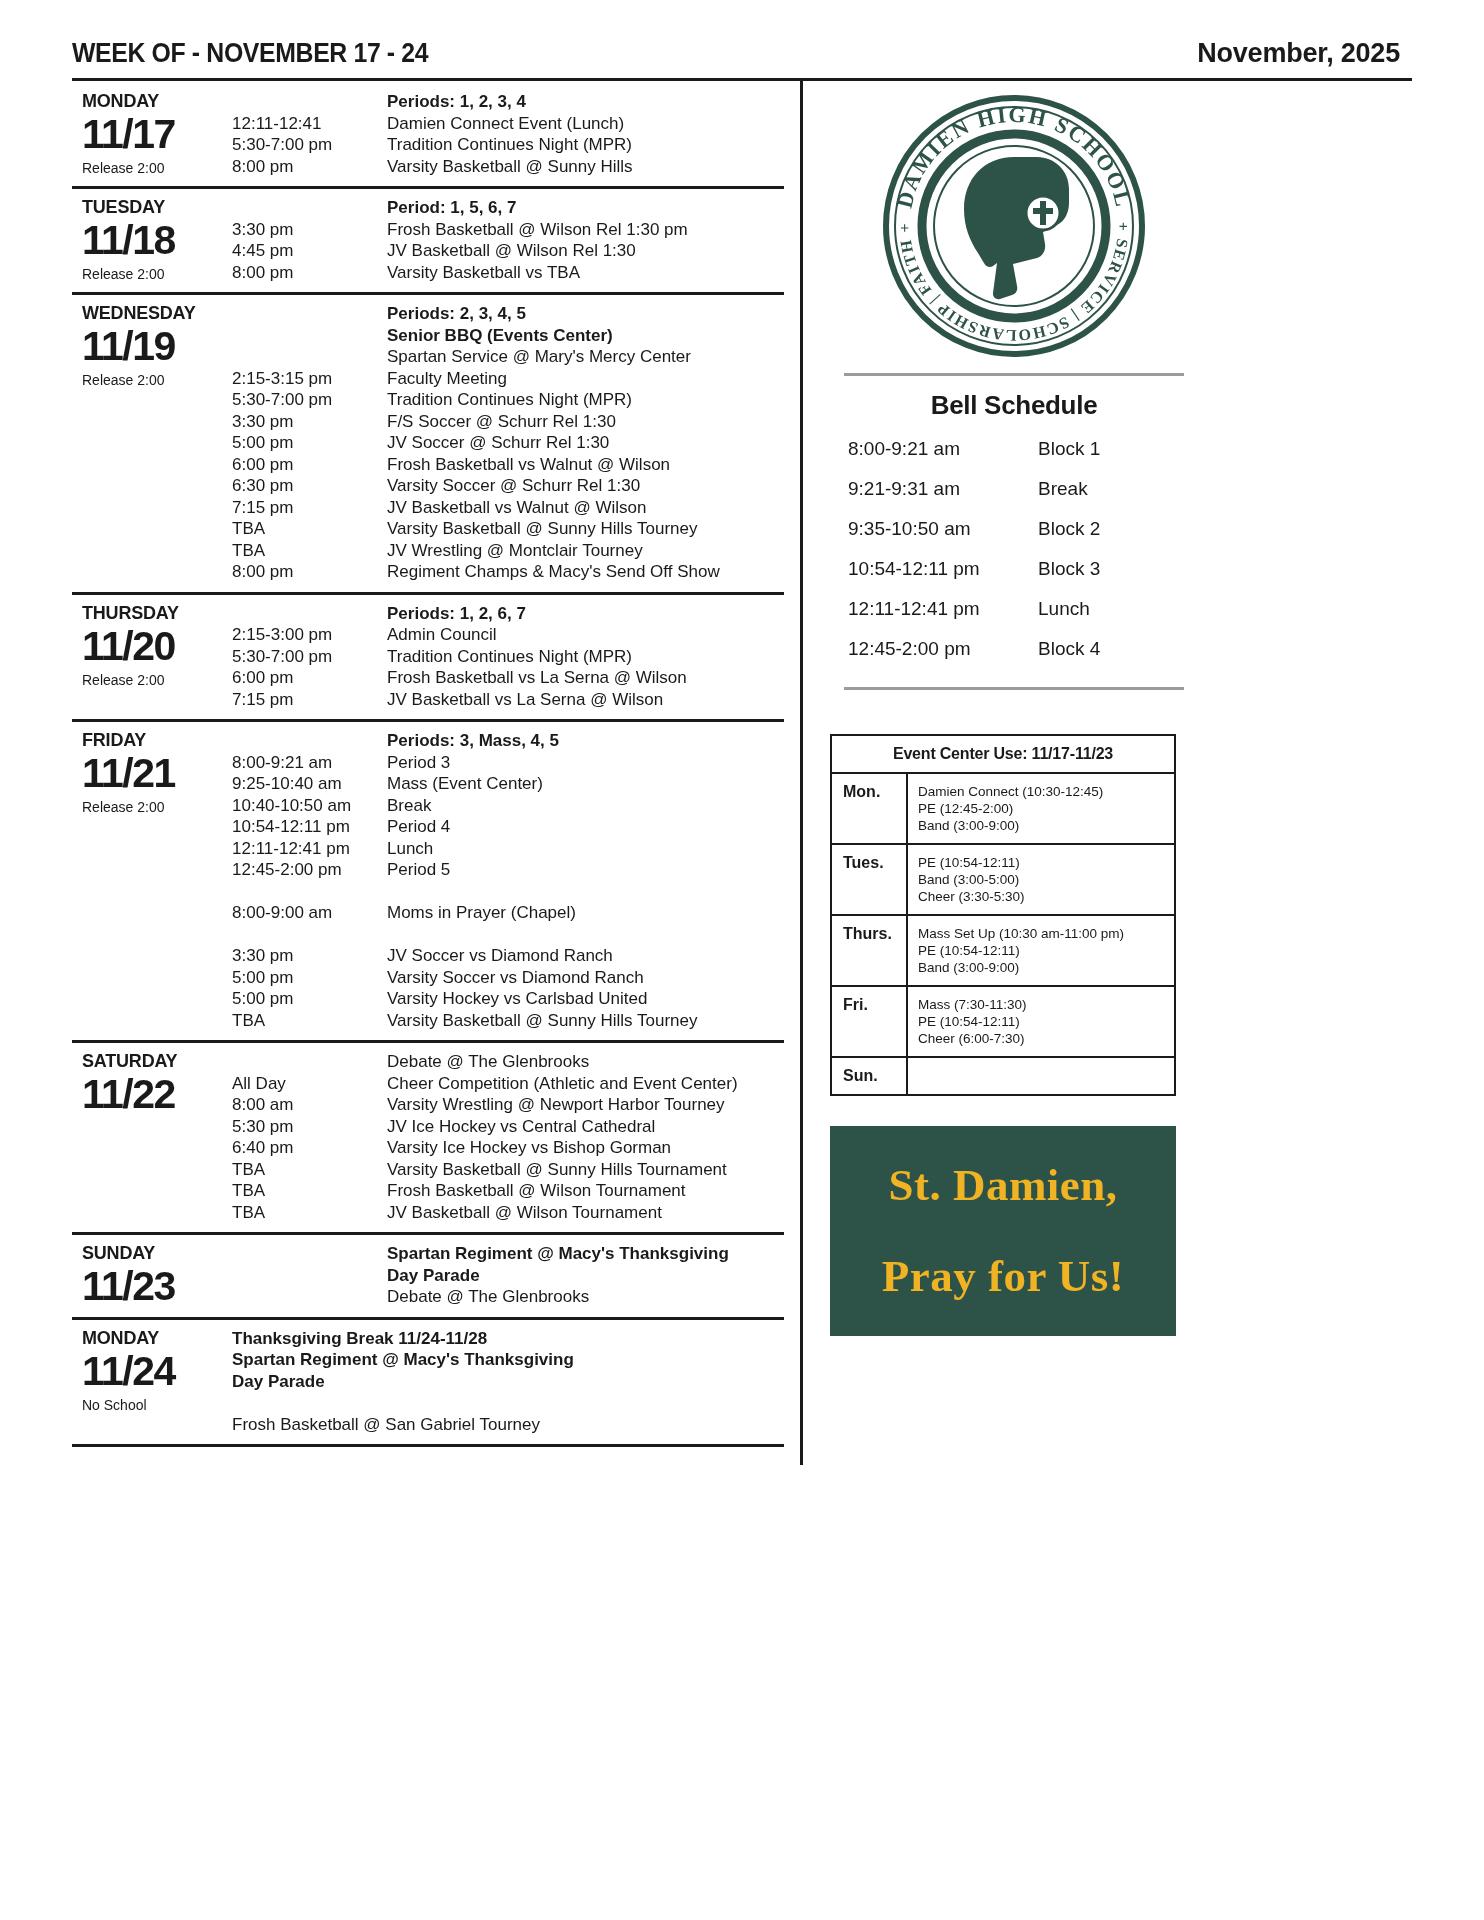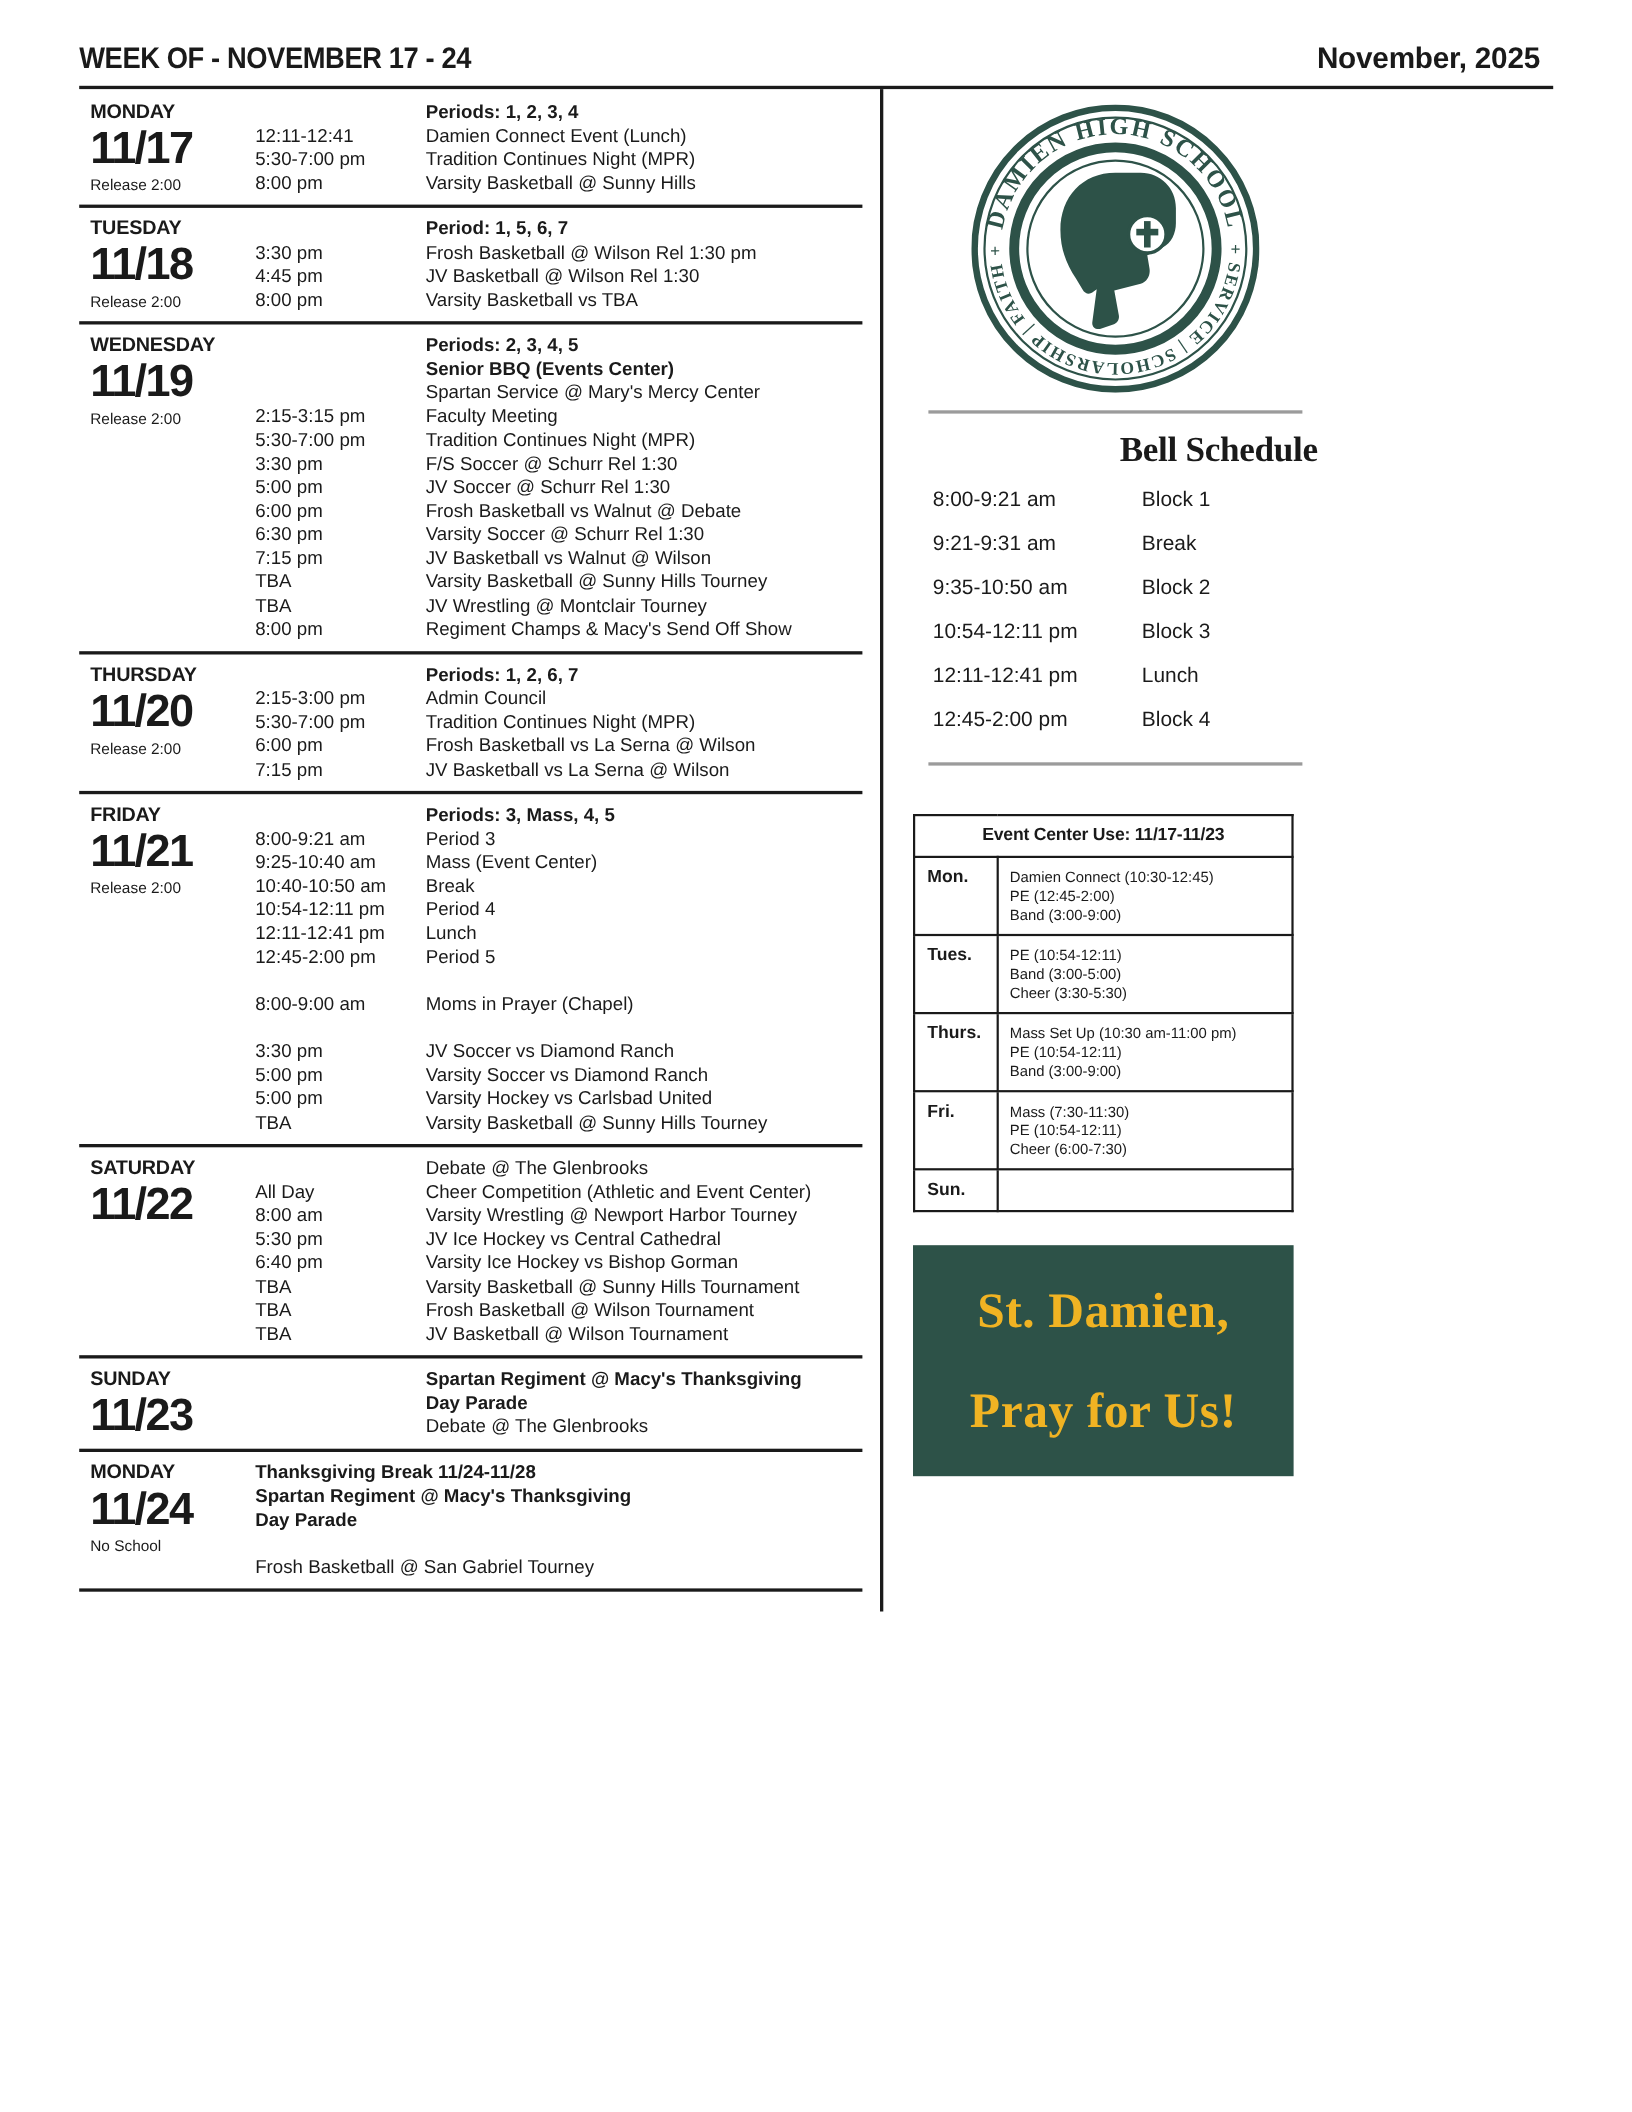--- a/index.html
+++ b/index.html
@@ -80,22 +80,22 @@
   
   .logo-wrap {
     display: flex; justify-content: center;
     padding-top: 14px; padding-bottom: 10px;
   }
   .logo { width: 262px; height: 262px; }
 
   .hr-gray { border-top: 3px solid #9b9b9b; margin: 6px 14px 0 14px; }
 
   .bell-title {
-    text-align: right; font-size: 32px; font-weight: 700;
-    padding: 14px 0 8px 0; letter-spacing: -0.3px; font-family: Liberation Serif, serif;
+    text-align: center; font-size: 26px; font-weight: 700;
+    padding: 14px 0 8px 0; letter-spacing: -0.3px;
   }
   .bell-row {
     display: flex; font-size: 19px; padding: 9px 0 9px 18px;
   }
   .bell-time { width: 190px; flex: 0 0 190px; }
   .bell-label { flex: 1; }
 
   .hr-gray2 { border-top: 3px solid #9b9b9b; margin: 18px 14px 0 14px; }
 
   
@@ -215,21 +215,21 @@
             <div>8:00 pm</div>
           </div>
           <div class="day-events">
             <div class="b">Periods: 2, 3, 4, 5</div>
             <div class="b">Senior BBQ (Events Center)</div>
             <div>Spartan Service @ Mary's Mercy Center</div>
             <div>Faculty Meeting</div>
             <div>Tradition Continues Night (MPR)</div>
             <div>F/S Soccer @ Schurr Rel 1:30</div>
             <div>JV Soccer @ Schurr Rel 1:30</div>
-            <div>Frosh Basketball vs Walnut @ Debate</div>
+            <div>Frosh Basketball vs Walnut @ Wilson</div>
             <div>Varsity Soccer @ Schurr Rel 1:30</div>
             <div>JV Basketball vs Walnut @ Wilson</div>
             <div>Varsity Basketball @ Sunny Hills Tourney</div>
             <div>JV Wrestling @ Montclair Tourney</div>
             <div>Regiment Champs &amp; Macy's Send Off Show</div>
           </div>
         </div>
         <div class="day">
           <div class="day-date">
             <div class="day-name">THURSDAY</div>

